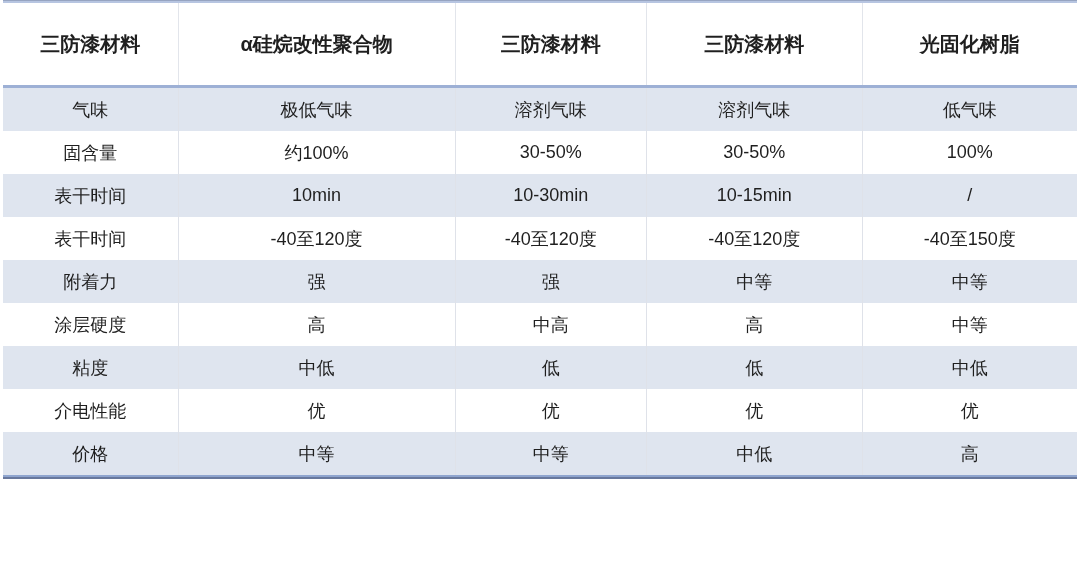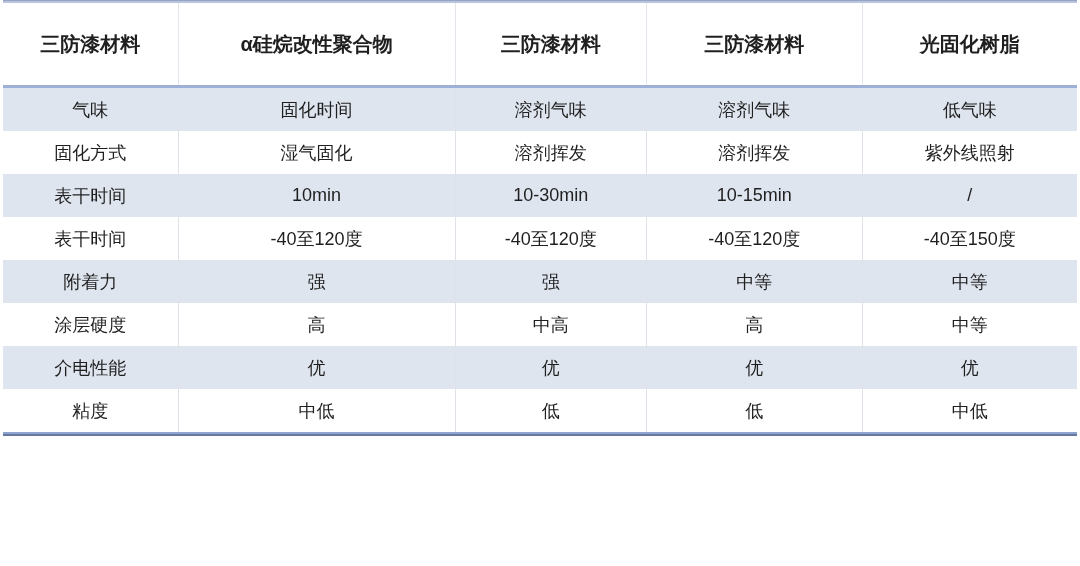--- a/index.html
+++ b/index.html
@@ -75,31 +75,31 @@
             <th>三防漆材料</th>
             <th>α硅烷改性聚合物</th>
             <th>三防漆材料</th>
             <th>三防漆材料</th>
             <th>光固化树脂</th>
           </tr>
       </thead>
       <tbody id="table-body">
           <tr>
             <td>气味</td>
-            <td>固化时间</td>
+            <td>极低气味</td>
             <td>溶剂气味</td>
             <td>溶剂气味</td>
             <td>低气味</td>
           </tr>
           <tr>
-            <td>固化方式</td>
-            <td>湿气固化</td>
-            <td>溶剂挥发</td>
-            <td>溶剂挥发</td>
-            <td>紫外线照射</td>
+            <td>固含量</td>
+            <td>约100%</td>
+            <td>30-50%</td>
+            <td>30-50%</td>
+            <td>100%</td>
           </tr>
           <tr>
             <td>表干时间</td>
             <td>10min</td>
             <td>10-30min</td>
             <td>10-15min</td>
             <td>/</td>
           </tr>
           <tr>
             <td>表干时间</td>
@@ -116,31 +116,38 @@
             <td>中等</td>
           </tr>
           <tr>
             <td>涂层硬度</td>
             <td>高</td>
             <td>中高</td>
             <td>高</td>
             <td>中等</td>
           </tr>
           <tr>
+            <td>粘度</td>
+            <td>中低</td>
+            <td>低</td>
+            <td>低</td>
+            <td>中低</td>
+          </tr>
+          <tr>
             <td>介电性能</td>
             <td>优</td>
             <td>优</td>
             <td>优</td>
             <td>优</td>
           </tr>
           <tr>
-            <td>粘度</td>
+            <td>价格</td>
+            <td>中等</td>
+            <td>中等</td>
             <td>中低</td>
-            <td>低</td>
-            <td>低</td>
-            <td>中低</td>
+            <td>高</td>
           </tr>
         </tbody>
     </table>
     <div class="edge-line bottom-line-1"></div>
     <div class="edge-line bottom-line-2"></div>
   </div>
 </div>
 
 </body></html>

